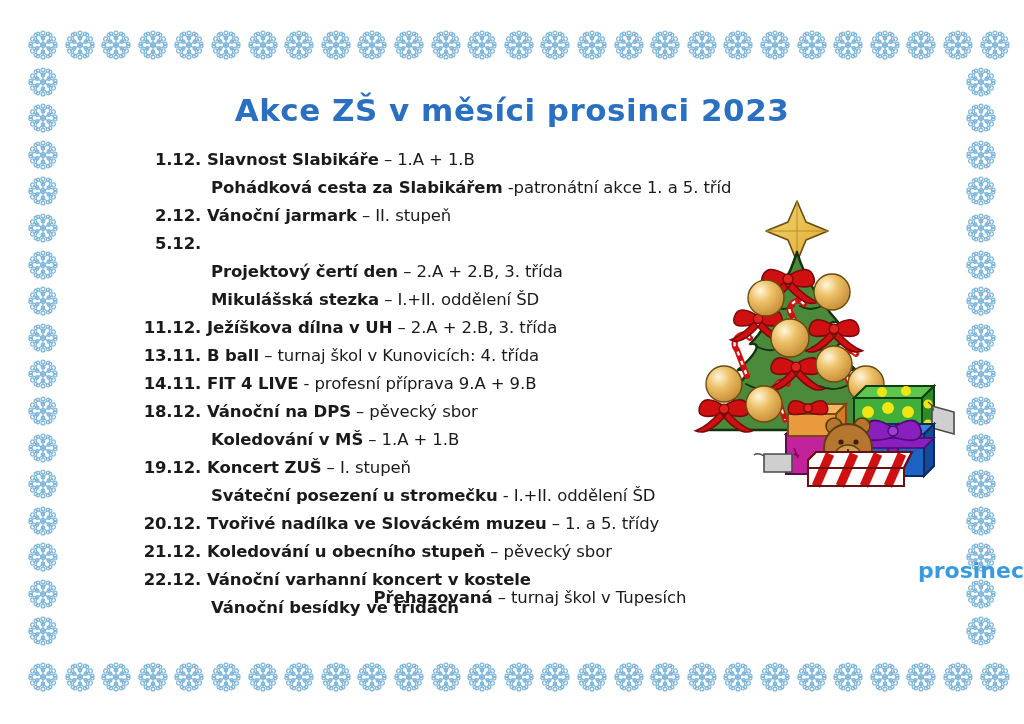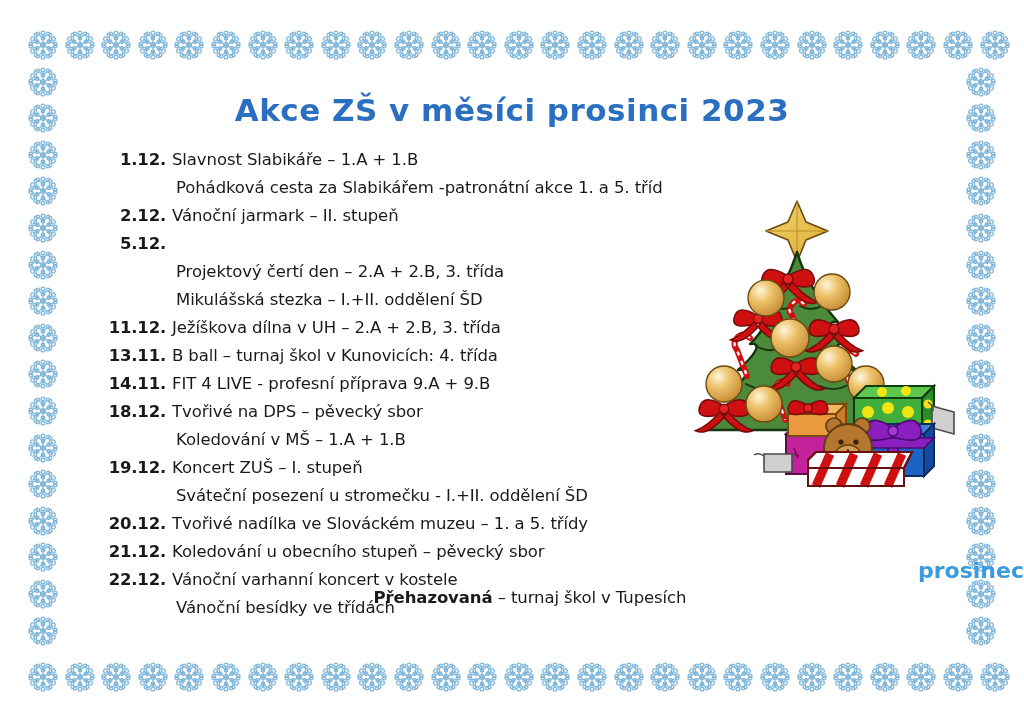--- a/index.html
+++ b/index.html
@@ -53,39 +53,40 @@
     top: 146px;
     width: 600px;
   }
   .row {
     position: relative;
     height: 28px;
     line-height: 28px;
     white-space: nowrap;
     font-size: 16.5px;
     color: #1a1a1a;
+    margin-left: 35px;
   }
   .date {
     position: absolute;
     left: 0;
     width: 62px;
     text-align: right;
     font-weight: bold;
     font-size: 16.5px;
     letter-spacing: -0.2px;
   }
   .body {
     position: absolute;
     left: 68px;
   }
   .row.sub .body {
     left: 72px;
   }
   .ev {
-    font-weight: normal;
+    font-weight: bold;
     letter-spacing: -0.1px;
   }
   .detail {
     font-weight: normal;
     letter-spacing: -0.1px;
   }
 
   
   .footer-month {
     position: absolute;
@@ -1799,21 +1800,21 @@
       <div class="row">
         <span class="date">13.11.</span>
         <span class="body"><span class="ev">B ball</span><span class="detail"> – turnaj škol v Kunovicích: 4. třída</span></span>
       </div>
       <div class="row">
         <span class="date">14.11.</span>
         <span class="body"><span class="ev">FIT 4 LIVE</span><span class="detail"> - profesní příprava 9.A + 9.B</span></span>
       </div>
       <div class="row">
         <span class="date">18.12.</span>
-        <span class="body"><span class="ev">Tvořivé na DPS</span><span class="detail"> – pěvecký sbor</span></span>
+        <span class="body"><span class="ev">Vánoční na DPS</span><span class="detail"> – pěvecký sbor</span></span>
       </div>
       <div class="row sub">
         <span class="date"></span>
         <span class="body"><span class="ev">Koledování v MŠ</span><span class="detail"> – 1.A + 1.B</span></span>
       </div>
       <div class="row">
         <span class="date">19.12.</span>
         <span class="body"><span class="ev">Koncert ZUŠ</span><span class="detail"> – I. stupeň</span></span>
       </div>
       <div class="row sub">

